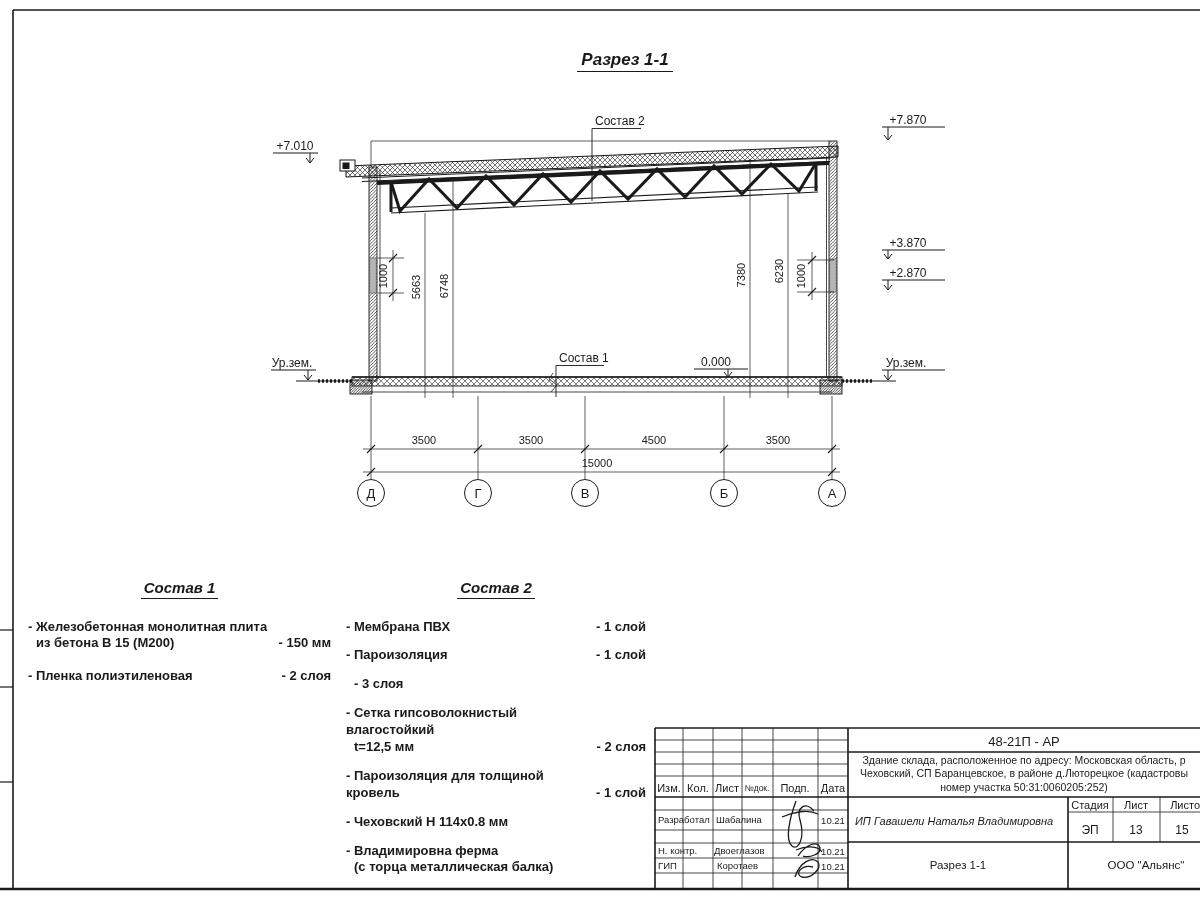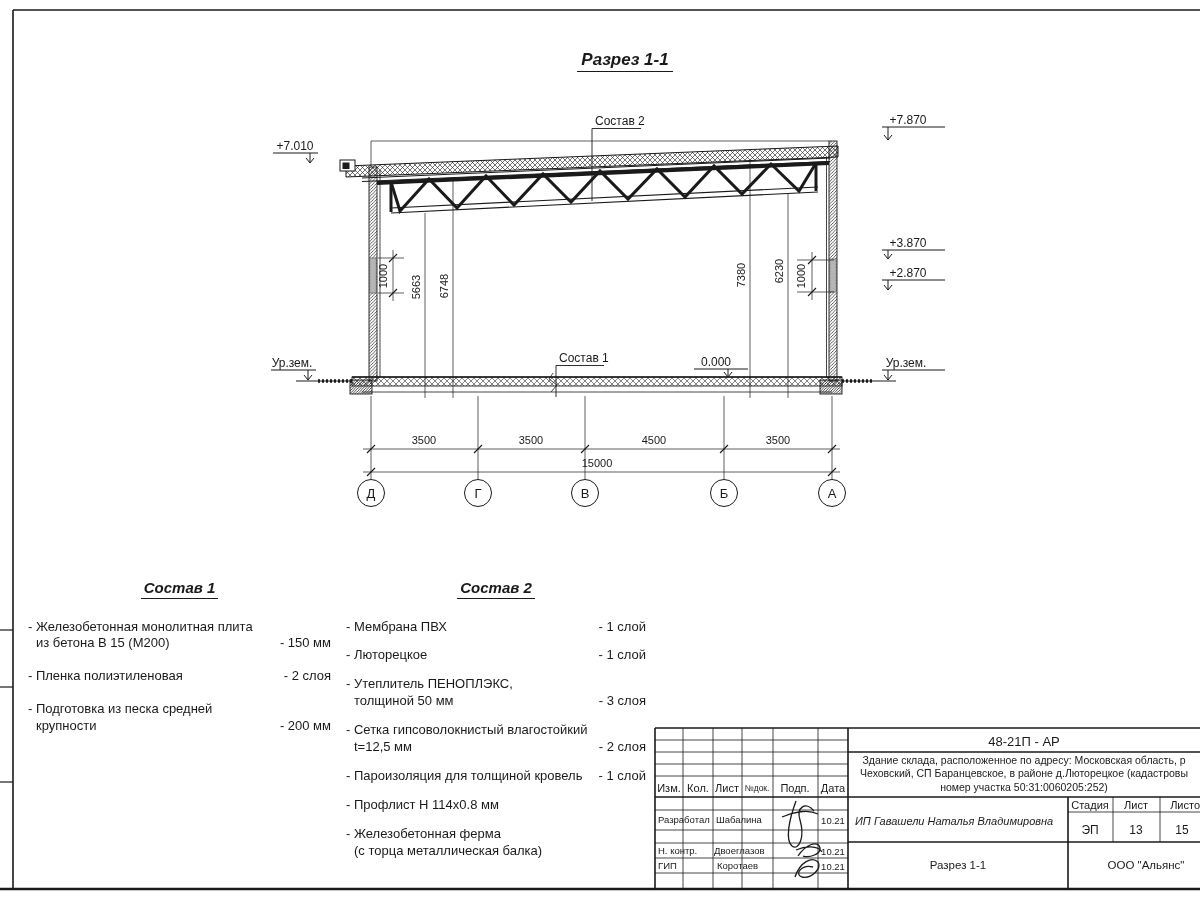--- a/index.html
+++ b/index.html
@@ -6,21 +6,21 @@
   .sheet{position:relative;width:1200px;height:900px;background:#ffffff;overflow:hidden;
          font-family:"Liberation Sans",sans-serif;color:#1a1a1a;}
   svg{position:absolute;left:0;top:0;}
   svg text{fill:#1a1a1a;font-family:"Liberation Sans",sans-serif;}
   .main-title{position:absolute;left:555px;top:50px;width:140px;text-align:center;
               font-style:italic;font-size:17px;font-weight:bold;}
   .main-title span{border-bottom:1.5px solid #1a1a1a;padding:0 4px 2px 4px;}
   .comp{position:absolute;font-size:13px;line-height:1.3;}
   .comp-title{text-align:center;font-style:italic;font-size:15px;font-weight:bold;margin-bottom:21px;}
   .comp-title span{border-bottom:1.5px solid #1a1a1a;padding:0 3px 2px 3px;}
-  .comp-row{display:flex;justify-content:space-between;align-items:flex-end;}
+  .comp-row{display:flex;justify-content:space-between;align-items:flex-end;font-weight:bold;}
   .comp1 .comp-row{margin-bottom:16px;}
   .comp2 .comp-row{margin-bottom:12px;}
   .comp-text{max-width:248px;}
   .comp-text .l2{display:block;padding-left:8px;}
   .comp-text .l2:empty{display:none;}
   .comp-val{white-space:nowrap;padding-left:8px;}
 </style>
 </head>
 <body>
 
@@ -289,53 +289,48 @@
       <span>Состав 1</span>
     </div>
     <div class="comp-row">
       <div class="comp-text"><span>- Железобетонная  монолитная плита</span><span class="l2">из бетона В 15 (М200)</span></div>
       <div class="comp-val">- 150 мм</div>
     </div>
     <div class="comp-row">
       <div class="comp-text"><span>- Пленка полиэтиленовая</span></div>
       <div class="comp-val">-  2 слоя</div>
     </div>
-    <div class="comp-row">
-      <div class="comp-text"><span>- Подготовка из песка средней</span><span class="l2">крупности</span></div>
-      <div class="comp-val">- 200 мм</div>
-    </div>
   </div>
 
   <div class="comp comp2" style="left:346px;top:578px;width:300px;">
     <div class="comp-title">
       <span>Состав 2</span>
     </div>
     <div class="comp-row">
       <div class="comp-text"><span>- Мембрана ПВХ</span></div>
       <div class="comp-val">- 1 слой</div>
     </div>
     <div class="comp-row">
-      <div class="comp-text"><span>- Люторецкое</span></div>
+      <div class="comp-text"><span>- Пароизоляция</span></div>
       <div class="comp-val">- 1 слой</div>
     </div>
     <div class="comp-row">
-      <div class="comp-text"><span>- Утеплитель ПЕНОПЛЭКС,</span><span class="l2">толщиной 50 мм</span></div>
       <div class="comp-val">- 3 слоя</div>
     </div>
     <div class="comp-row">
       <div class="comp-text"><span>- Сетка гипсоволокнистый влагостойкий</span><span class="l2">t=12,5 мм</span></div>
       <div class="comp-val">- 2 слоя</div>
     </div>
     <div class="comp-row">
       <div class="comp-text"><span>- Пароизоляция для толщиной кровель</span></div>
       <div class="comp-val">- 1 слой</div>
     </div>
     <div class="comp-row">
-      <div class="comp-text"><span>- Профлист Н 114х0.8 мм</span></div>
+      <div class="comp-text"><span>- Чеховский Н 114х0.8 мм</span></div>
       <div class="comp-val"></div>
     </div>
     <div class="comp-row">
-      <div class="comp-text"><span>- Железобетонная ферма</span><span class="l2">(с торца металлическая балка)</span></div>
+      <div class="comp-text"><span>- Владимировна ферма</span><span class="l2">(с торца металлическая балка)</span></div>
       <div class="comp-val"></div>
     </div>
   </div>
 
 </div>
 
 </body></html>

